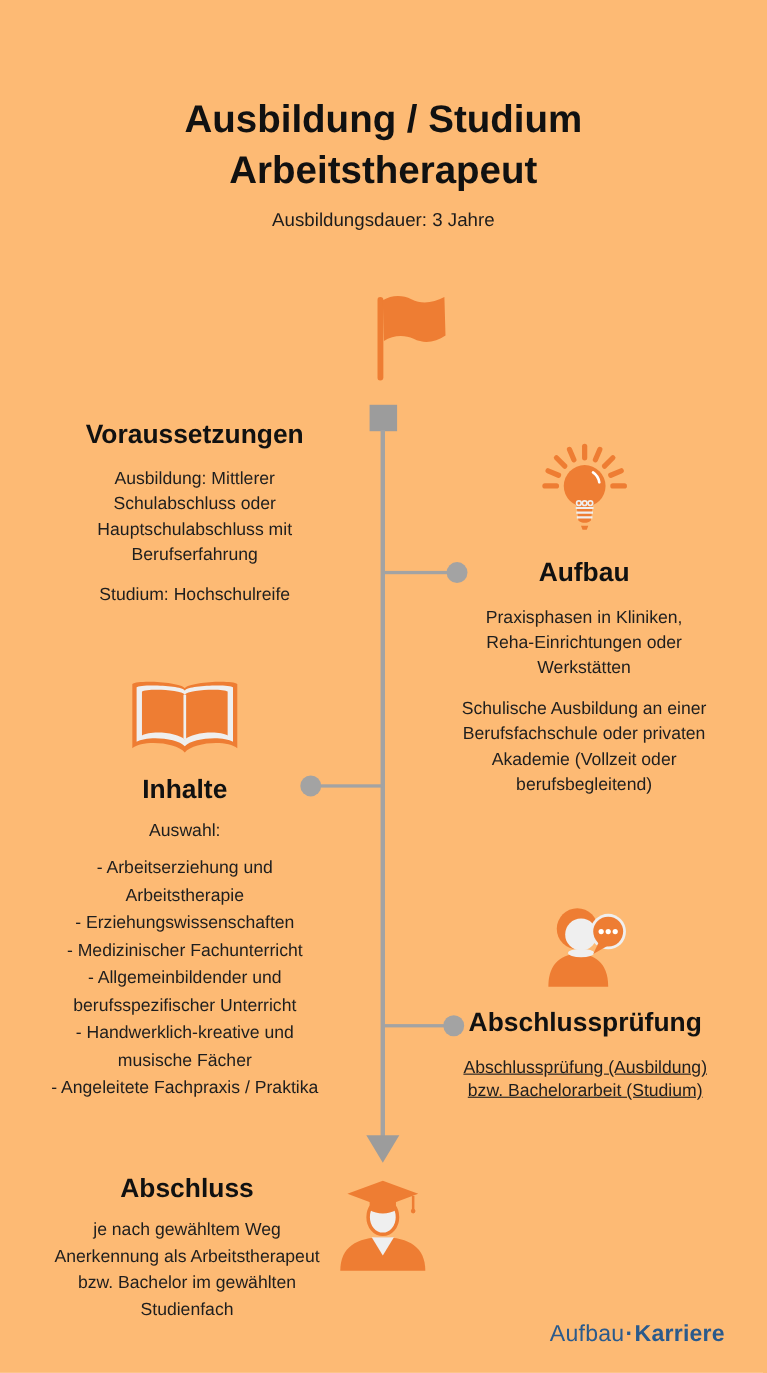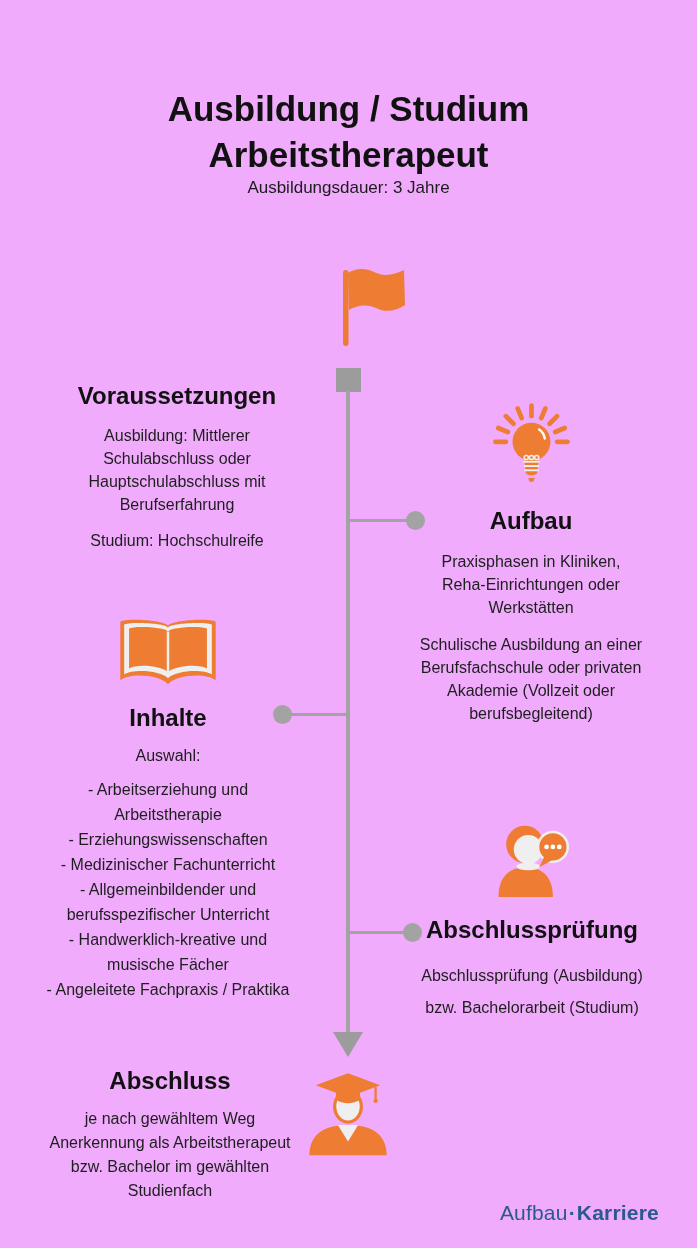--- a/index.html
+++ b/index.html
@@ -1,27 +1,27 @@
 <!DOCTYPE html>
 <html><head>
 <meta charset="utf-8">
 <style>
   html,body{margin:0;padding:0;}
   .canvas{
     position:relative;
     width:697px;height:1248px;
-    background:#f0abfc;
+    background:#fdba74;
     font-family:"Liberation Sans", sans-serif;
     color:#1e1e1e;
     overflow:hidden;
   }
   
   .header{position:absolute;top:86px;left:0;width:697px;text-align:center;}
   .header h1{margin:0;font-size:35px;line-height:46px;font-weight:700;color:#111;}
-  .subtitle{margin-top:0;font-size:17px;color:#1c1c1c;}
+  .subtitle{margin-top:12px;font-size:17px;color:#1c1c1c;}
   
   .abs{position:absolute;}
   .tl-square{left:336px;top:368px;width:25px;height:24px;background:#9c9c9c;}
   .tl-spine{left:346px;top:391px;width:4px;height:642px;background:#a3a3a3;}
   .tl-arrow{left:333px;top:1032px;width:0;height:0;
     border-left:15px solid transparent;border-right:15px solid transparent;
     border-top:25px solid #9c9c9c;}
   .tl-line{height:3px;background:#a3a3a3;}
   .tl-line.c1{left:350px;top:519px;width:58px;}
   .tl-line.c2{left:291px;top:713px;width:57px;}
@@ -41,21 +41,21 @@
   .sec-aufbau{left:418px;top:400px;width:226px;}
   .sec-aufbau h2{margin-top:11px;}
   .sec-aufbau p{margin-top:14px;}
   .sec-inhalte{left:46px;top:616px;width:244px;}
   .sec-inhalte h2{margin-top:13px;}
   .sec-inhalte .intro{margin-top:11px;font-size:16px;line-height:24px;}
   .sec-inhalte .list{margin-top:9px;}
   .sec-inhalte .list div{font-size:16px;line-height:25px;}
   .sec-abschlusspruefung{left:402px;top:818px;width:260px;text-align:center;}
   .sec-abschlusspruefung h2{margin-top:12px;}
-  .sec-abschlusspruefung p{width:226px;margin-top:15px;line-height:32px;}
+  .sec-abschlusspruefung p{width:226px;margin-top:15px;line-height:21px;text-decoration:underline;}
   .sec-abschluss{left:45px;top:1066px;width:250px;}
   .sec-abschluss p{margin-top:11px;line-height:24px;}
   .icon-block{display:block;margin:0 auto;}
   
   .logo{position:absolute;top:1201px;right:38px;font-size:21px;color:#2a5a8c;letter-spacing:.2px;}
   .logo .light{font-weight:400;}
   .logo .sep{font-weight:700;padding:0 1px;}
   .logo .bold{font-weight:700;}
 </style>
 </head>

